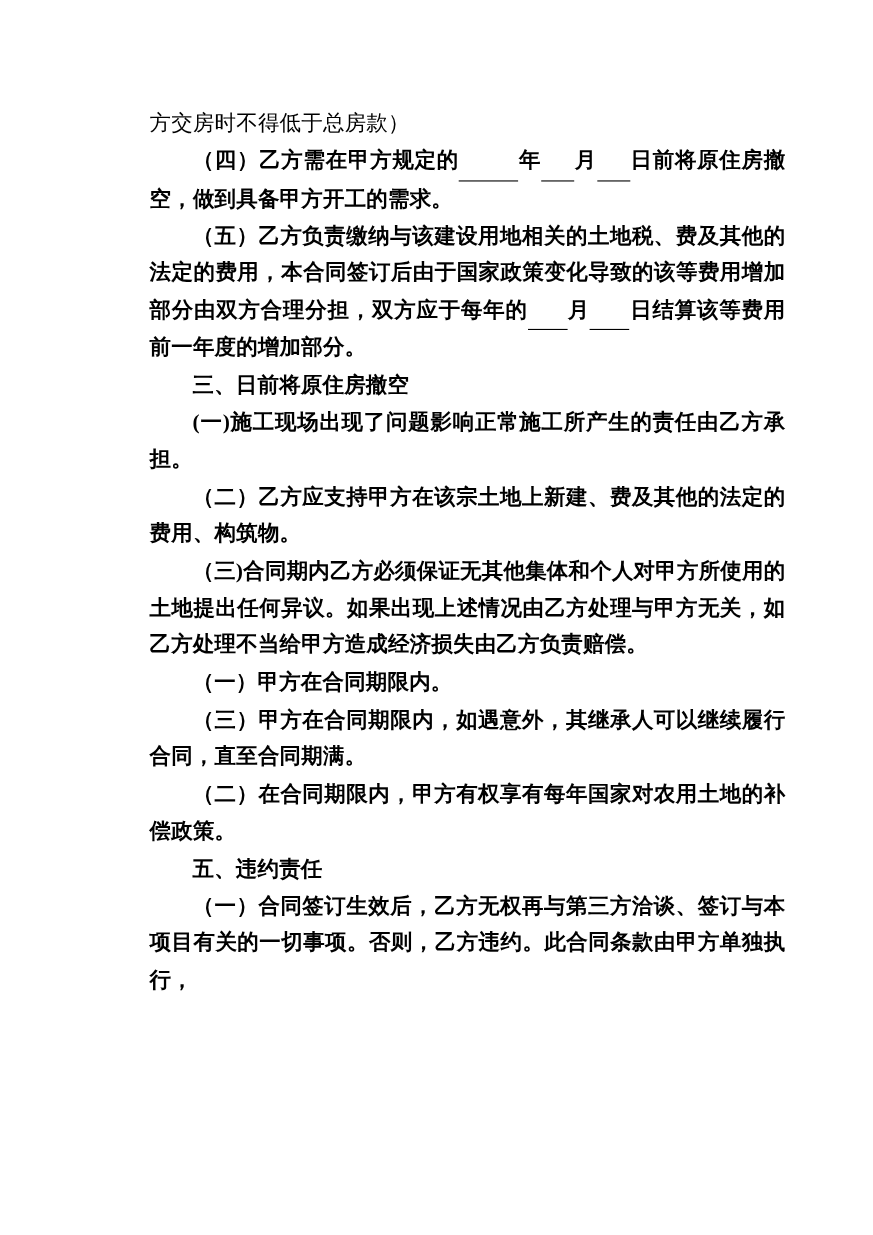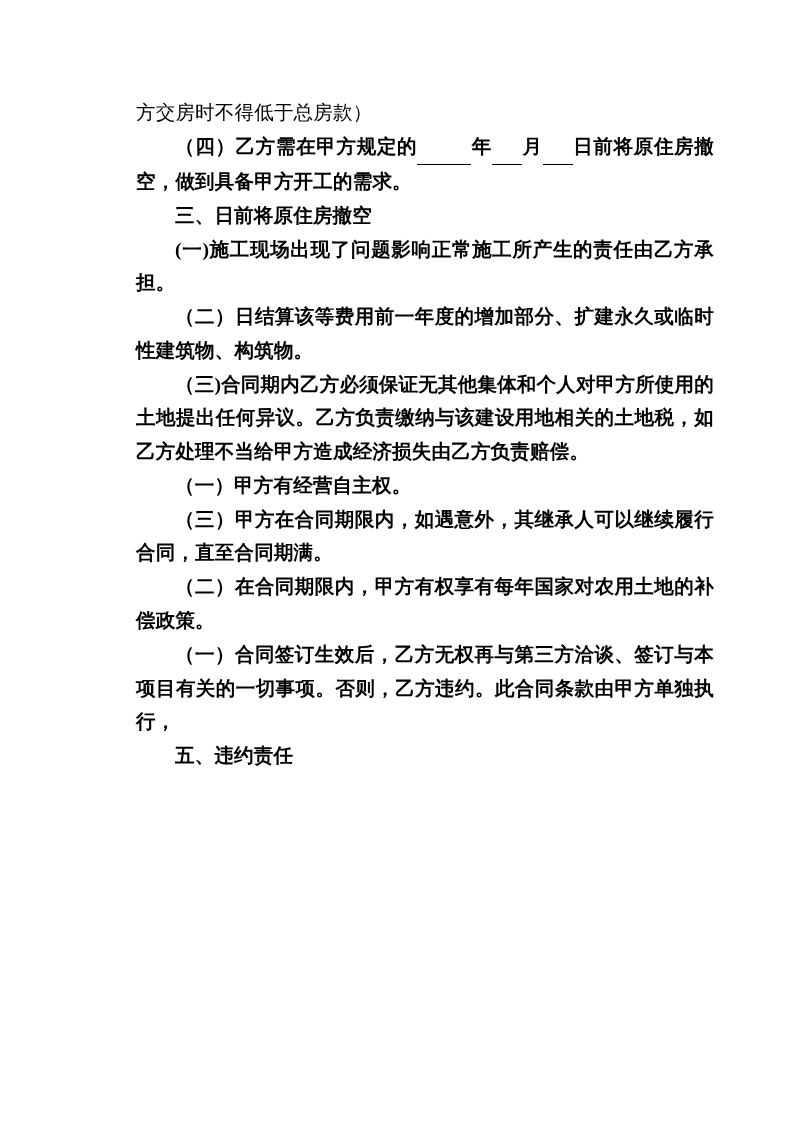--- a/index.html
+++ b/index.html
@@ -49,23 +49,24 @@
   .b-mid  { width: 36px; }
   .b-short{ width: 30px; }
 </style>
 </head>
 <body>
 
 <div class="page">
   <div class="doc-body" id="doc-body">
       <p class="indent-1">方交房时不得低于总房款）</p>
       <p class="indent-2"><span>（四）乙方需在甲方规定的</span><span class="blank b-long">&nbsp;</span><span>年</span><span class="blank b-short">&nbsp;</span><span>月</span><span class="blank b-short">&nbsp;</span><span>日前将原住房撤空，做到具备甲方开工的需求。</span></p>
+      <p class="indent-2"><span>（五）乙方负责缴纳与该建设用地相关的土地税、费及其他的法定的费用，本合同签订后由于国家政策变化导致的该等费用增加部分由双方合理分担，双方应于每年的</span><span class="blank b-mid">&nbsp;</span><span>月</span><span class="blank b-mid">&nbsp;</span><span>日结算该等费用前一年度的增加部分。</span></p>
       <p class="indent-2">三、日前将原住房撤空</p>
       <p class="indent-2">(一)施工现场出现了问题影响正常施工所产生的责任由乙方承担。</p>
-      <p class="indent-2">（二）日结算该等费用前一年度的增加部分、扩建永久或临时性建筑物、构筑物。</p>
-      <p class="indent-2">（三)合同期内乙方必须保证无其他集体和个人对甲方所使用的土地提出任何异议。乙方负责缴纳与该建设用地相关的土地税，如乙方处理不当给甲方造成经济损失由乙方负责赔偿。</p>
-      <p class="indent-2">（一）甲方有经营自主权。</p>
+      <p class="indent-2">（二）乙方应支持甲方在该宗土地上新建、费及其他的法定的费用、构筑物。</p>
+      <p class="indent-2">（三)合同期内乙方必须保证无其他集体和个人对甲方所使用的土地提出任何异议。如果出现上述情况由乙方处理与甲方无关，如乙方处理不当给甲方造成经济损失由乙方负责赔偿。</p>
+      <p class="indent-2">（一）甲方在合同期限内。</p>
       <p class="indent-2">（三）甲方在合同期限内，如遇意外，其继承人可以继续履行合同，直至合同期满。</p>
       <p class="indent-2">（二）在合同期限内，甲方有权享有每年国家对农用土地的补偿政策。</p>
+      <p class="indent-2">五、违约责任</p>
       <p class="indent-2">（一）合同签订生效后，乙方无权再与第三方洽谈、签订与本项目有关的一切事项。否则，乙方违约。此合同条款由甲方单独执行，</p>
-      <p class="indent-2">五、违约责任</p>
     </div>
 </div>
 
 </body></html>

